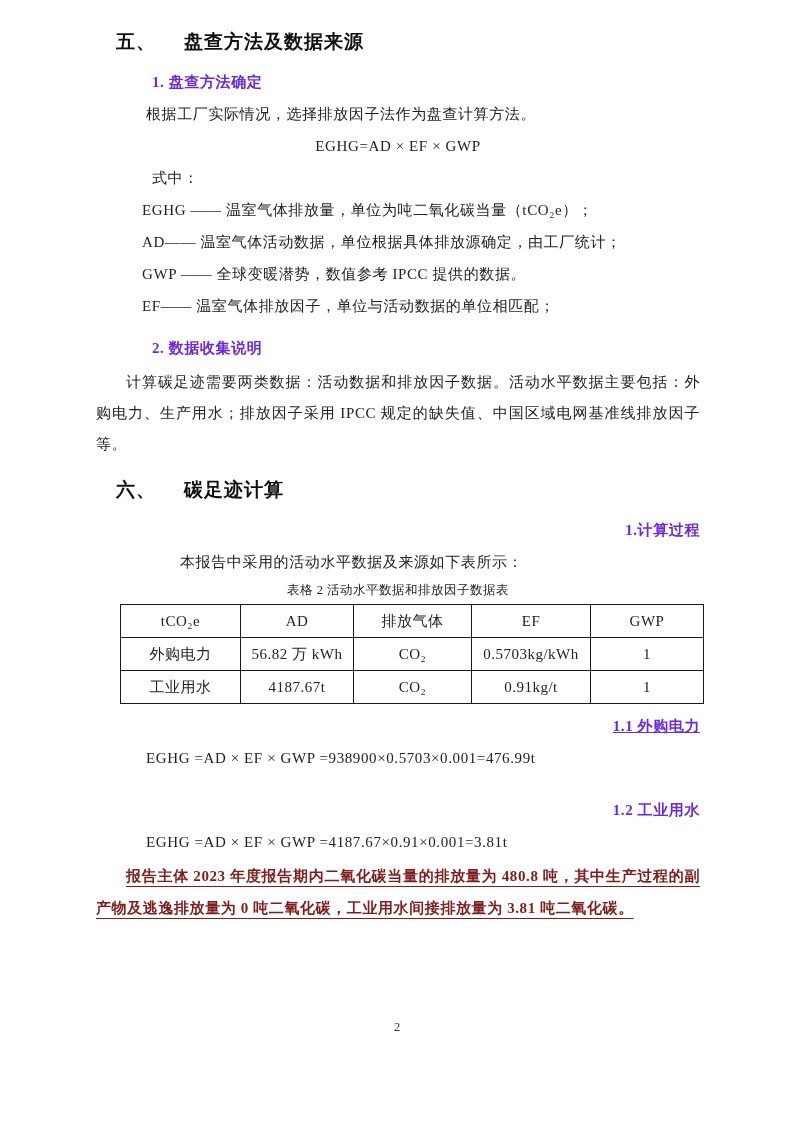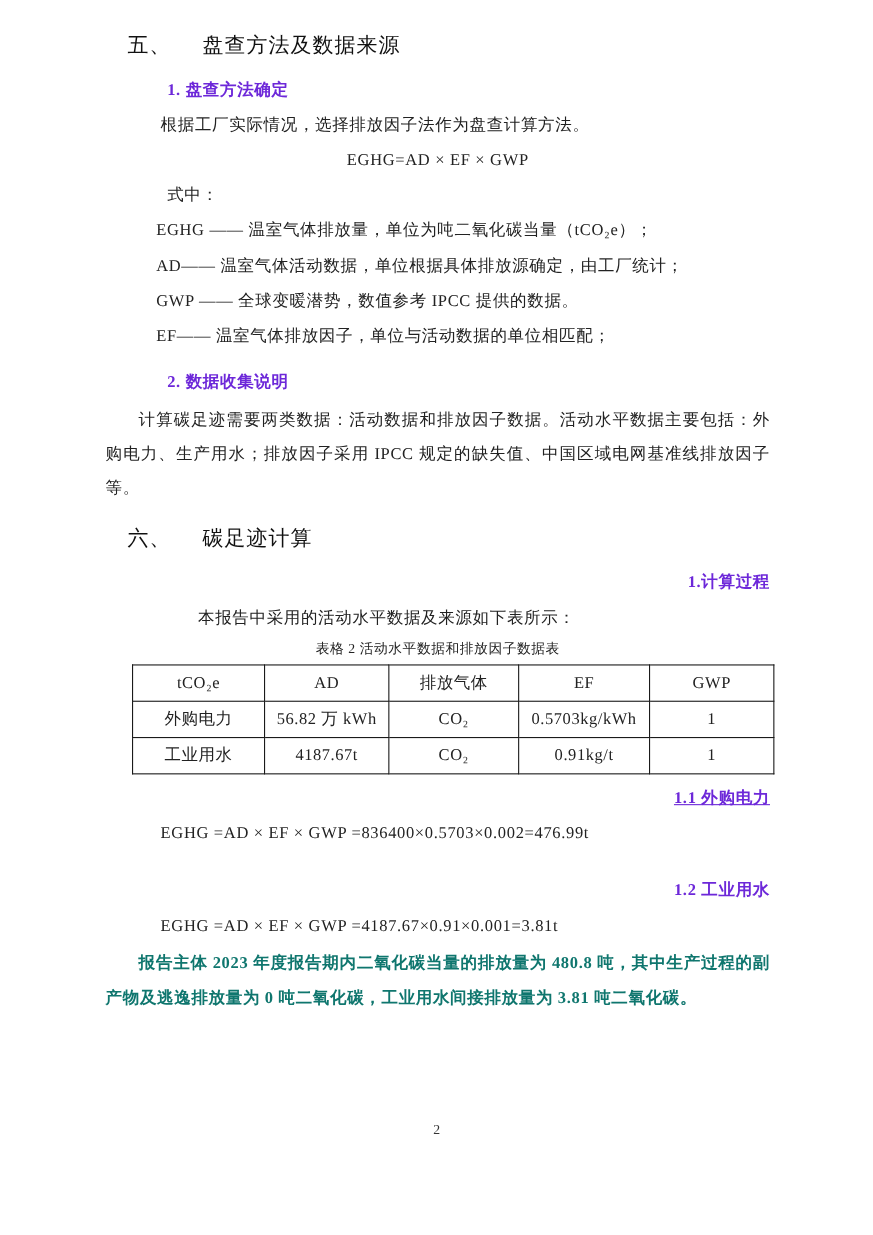--- a/index.html
+++ b/index.html
@@ -24,21 +24,21 @@
   }
   .content {
     padding:0 94px 0 96px;
     font-size:15px;
     line-height:32px;
     letter-spacing:0.6px;
   }
   .h1 {
     margin-top:28px;
     font-size:19px;
-    font-weight:normal;
+    font-weight:bold;
     line-height:28px;
     letter-spacing:1px;
     color:#111;
   }
   .h1 .h1-num { display:inline-block; margin-left:20px; margin-right:28px; }
   .h2 {
     font-weight:bold;
     margin-left:56px;
     margin-top:10px;
     color:#6d28d9;
@@ -75,26 +75,27 @@
     font-weight:normal;
     font-size:15px;
     letter-spacing:0.5px;
     padding:0 2px;
   }
   .calc-formula { margin-left:50px; }
   .gap-lg { margin-top:20px; }
   .gap-md { margin-top:6px;text-decoration:underline; }
   .conclusion {
     font-weight:bold;
+    text-decoration:underline;
     text-underline-offset:5px;
     text-align:justify;
     text-indent:2em;
     line-height:32px;
     margin-top:2px;
-    color:#0f766e;
+    color:#7f1d1d;
   }
   .page-number {
     position:absolute;
     bottom:88px; left:0; right:0;
     text-align:center;
     font-size:12.5px;
     color:#333;
   }
 </style>
 </head>
@@ -158,21 +159,21 @@
           <td>工业用水</td>
           <td>4187.67t</td>
           <td>CO₂</td>
           <td>0.91kg/t</td>
           <td>1</td>
         </tr>
       </tbody>
     </table>
 
     <div class="h2 sub gap-md">1.1 外购电力</div>
-    <div class="calc-formula">EGHG =AD × EF × GWP =836400×0.5703×0.002=476.99t</div>
+    <div class="calc-formula">EGHG =AD × EF × GWP =938900×0.5703×0.001=476.99t</div>
 
     <div class="h2 sub gap-lg">1.2 工业用水</div>
     <div class="calc-formula">EGHG =AD × EF × GWP =4187.67×0.91×0.001=3.81t</div>
 
     <div class="conclusion">报告主体 2023 年度报告期内二氧化碳当量的排放量为 480.8 吨，其中生产过程的副产物及逃逸排放量为 0 吨二氧化碳，工业用水间接排放量为 3.81 吨二氧化碳。</div>
 
   </div>
 
   <div class="page-number">2</div>
 

